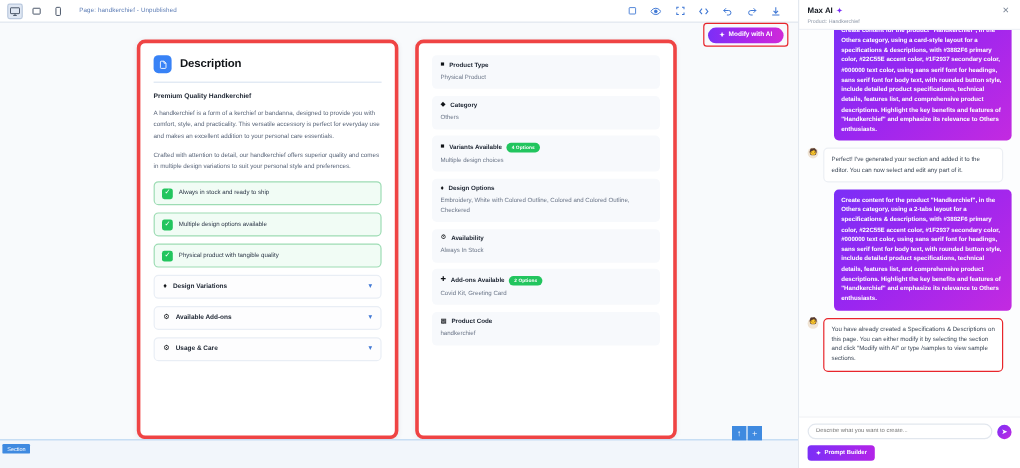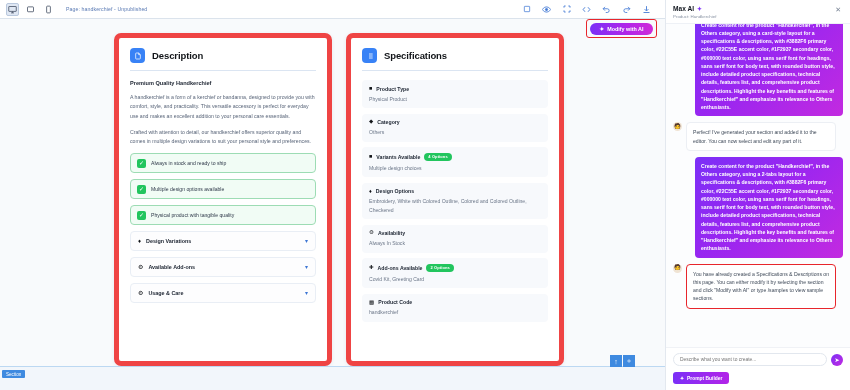--- a/index.html
+++ b/index.html
@@ -34,21 +34,21 @@
   .modify-btn { display: flex; align-items: center; gap: 3px;
                 background: linear-gradient(90deg, #7b2ff7 0%, #b324e8 60%, #cf2bd8 100%);
                 color: #fff; font-size: 5.4px; font-weight: bold; border: none;
                 border-radius: 9px; padding: 3.2px 9px; white-space: nowrap; cursor: pointer; }
   .modify-btn .sparkle { font-size: 5.6px; }
 
   
   .canvas { flex: 1; position: relative; background: #f8fafc; overflow: hidden;
             padding: 14px 14px 0 14px; }
   .panels { display: flex; gap: 14px; height: 100%; padding-left: 100px; }
-  .card { background: #ffffff; border-radius: 7px; border: 5px solid #ef4444;
+  .card { background: #ffffff; border-radius: 7px; border: 3px solid #ef4444;
           box-shadow: 0 1px 4px rgba(25,45,85,.07); padding: 10px 11px; width: 218px; }
 
   .card-head { display: flex; align-items: center; gap: 7px; padding-bottom: 7px;
                border-bottom: 1.3px solid #dbe5f2; margin-bottom: 9px; }
   .card-ico { width: 15px; height: 15px; border-radius: 4px; background: #3882f6;
               display: flex; align-items: center; justify-content: center; color: #fff; }
   .card-title { font-size: 9.5px; font-weight: bold; color: #111418; letter-spacing: -.1px; }
 
   .sub-title { font-size: 5.6px; font-weight: bold; color: #1b2330; margin-bottom: 7px; }
   .para { font-size: 5.2px; line-height: 1.78; color: #596579; margin-bottom: 7px; }
@@ -245,28 +245,20 @@
             <span class="acc-chev">▾</span>
           </div>
           <div class="acc">
             <span class="acc-ico">⚙</span>
             <span class="acc-label">Usage &amp; Care</span>
             <span class="acc-chev">▾</span>
           </div>
         </div>
 
         <div class="card">
-          <div class="card-head">
-            <div class="card-ico">
-              <svg width="8" height="8" viewBox="0 0 24 24" fill="none" stroke="currentColor" stroke-width="2.4">
-                <path d="M9 6h11M9 12h11M9 18h11M4 6h.01M4 12h.01M4 18h.01"></path>
-              </svg>
-            </div>
-            <div class="card-title">Specifications</div>
-          </div>
 
           <div class="spec">
             <div class="spec-top">
               <span class="spec-ico">■</span>
               <span class="spec-label">Product Type</span>
             </div>
             <div class="spec-val">Physical Product</div>
           </div>
 
           <div class="spec">

